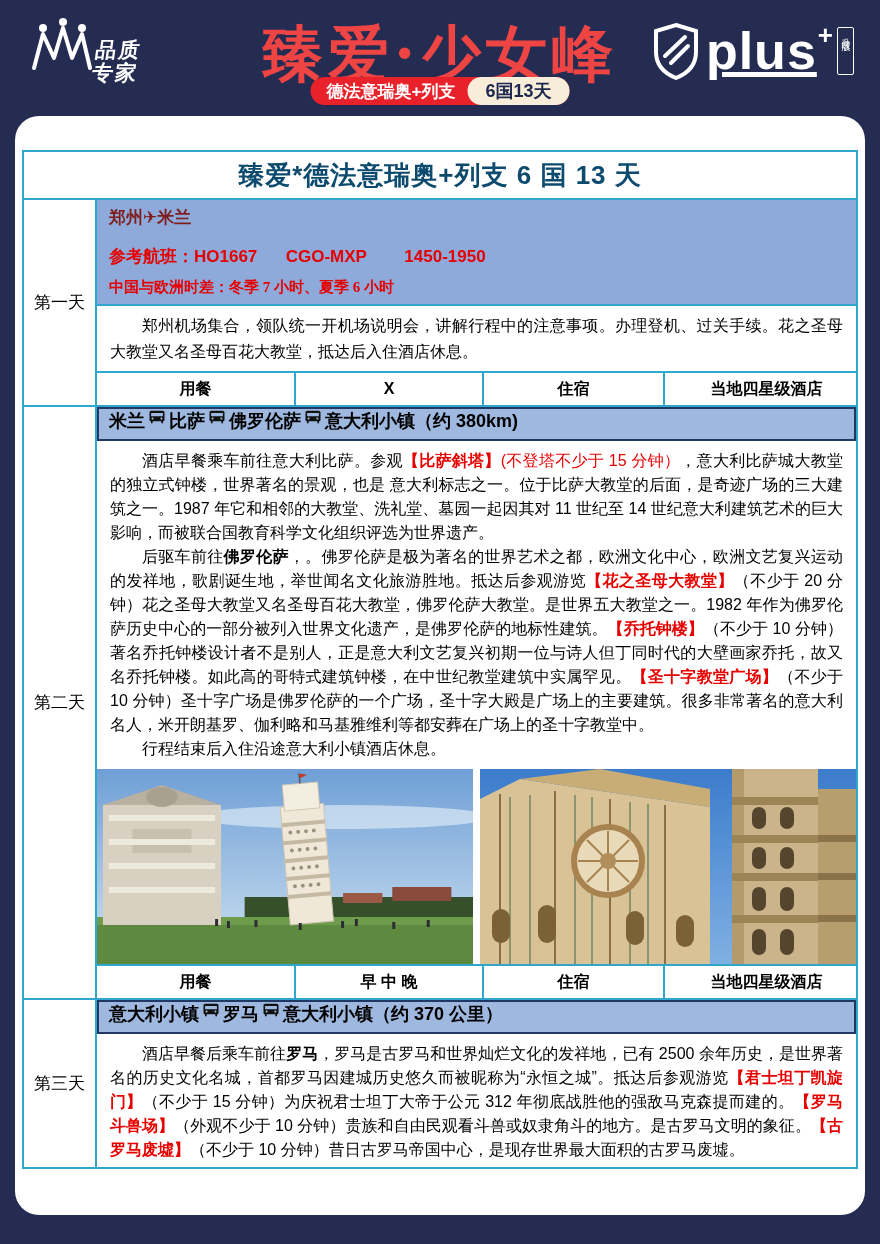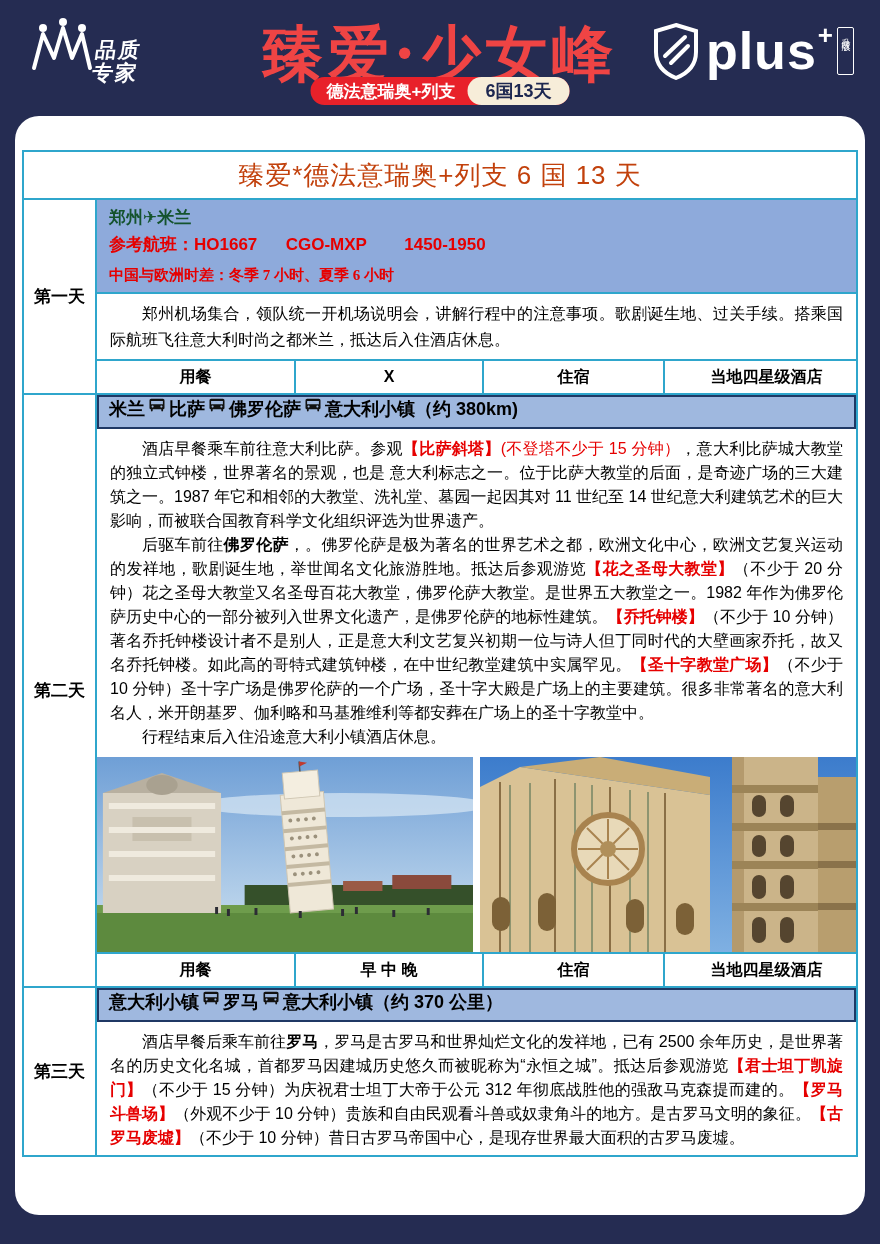--- a/index.html
+++ b/index.html
@@ -20,47 +20,47 @@
   }
   
   .banner{position:absolute;left:0;top:0;width:880px;height:116px;}
   .logo{position:absolute;left:30px;top:16px;width:190px;height:86px;color:#fff;}
   .logo-txt{position:absolute;left:64px;top:22px;transform:skewX(-8deg);
     font-weight:bold;font-size:21px;line-height:23px;letter-spacing:2px;color:#fff;}
   .brand-title{position:absolute;left:0;right:0;top:14px;text-align:center;
     font-family:"DejaVu Serif","Liberation Serif",serif;
     font-weight:bold;font-size:61px;letter-spacing:5px;color:#ef4444;}
   .plusbadge{position:absolute;right:26px;top:22px;display:flex;align-items:center;color:#fff;}
-  .plus-word{font-weight:bold;font-size:52px;line-height:52px;letter-spacing:1px;margin-left:6px;}
+  .plus-word{font-weight:bold;font-size:52px;line-height:52px;letter-spacing:1px;margin-left:6px;text-decoration:underline;}
   .plus-sup{font-size:26px;font-weight:bold;position:relative;top:-16px;left:1px;}
   .plus-side{writing-mode:vertical-rl;font-size:9px;letter-spacing:2px;border:1px solid #fff;
     border-radius:2px;padding:3px 1px;margin-left:5px;height:40px;}
   .pill{position:absolute;left:50%;top:77px;transform:translateX(-50%);
     display:flex;align-items:stretch;border-radius:15px;background:#E8212A;height:28px;}
   .pill-left{display:flex;align-items:center;color:#fff;font-weight:bold;font-size:17px;
     padding:0 12px 0 16px;white-space:nowrap;}
   .pill-right{display:flex;align-items:center;background:#F7EDD9;border-radius:15px;
     color:#1d2750;font-weight:bold;font-size:18px;padding:0 18px;white-space:nowrap;}
   
   .page{position:absolute;left:15px;right:15px;top:116px;bottom:29px;background:#fff;border-radius:24px;}
   .tbl{position:absolute;left:7px;right:7px;top:34px;border:2px solid var(--cyan);background:#fff;}
   .t-title{height:46px;display:flex;align-items:center;justify-content:center;
-    font-size:26px;font-weight:normal;color:#c2410c;border-bottom:2px solid var(--cyan);letter-spacing:1px;}
+    font-size:26px;font-weight:bold;color:#0c4a6e;border-bottom:2px solid var(--cyan);letter-spacing:1px;}
   .t-head{display:flex;height:31px;background:var(--cream);border-bottom:2px solid var(--cyan);}
   .h-date{width:71px;border-right:2px solid var(--cyan);display:flex;align-items:center;justify-content:center;
     font-weight:bold;font-size:17px;}
   .h-itin{flex:1;display:flex;align-items:center;justify-content:center;font-weight:bold;font-size:17px;white-space:pre;}
   .day{display:flex;}
   .day.bline{border-bottom:2px solid var(--cyan);}
   .d-date{width:71px;border-right:2px solid var(--cyan);display:flex;align-items:center;justify-content:center;
-    font-weight:bold;font-size:17px;}
+    font-weight:normal;font-size:17px;}
   .d-content{flex:1;min-width:0;display:flex;flex-direction:column;}
   
   .d1-head{background:var(--steel);border-bottom:2px solid var(--cyan);padding:6px 12px 7px;}
-  .d1-route{font-size:17px;font-weight:bold;color:#14532d;margin-bottom:4px;}
+  .d1-route{font-size:17px;font-weight:bold;color:#7f1d1d;margin-bottom:16px;}
   .d1-flight{color:var(--red);font-weight:bold;font-size:17px;white-space:pre;margin-bottom:10px;}
   .d1-tz{color:var(--red);font-weight:bold;font-size:15px;font-family:"Liberation Serif","DejaVu Serif",serif;}
   .para1{padding:7px 13px 6px;font-size:16px;line-height:26px;text-indent:2em;text-align:justify;color:#000;}
   
   .meal{display:flex;border-top:2px solid var(--cyan);height:32px;margin-top:auto;}
   .meal .mc{display:flex;align-items:center;justify-content:center;font-weight:bold;font-size:16px;
     border-right:2px solid var(--cyan);}
   .meal .mc:last-child{border-right:none;padding-left:12px;}
   .mc.c1{width:197px;} .mc.c2{width:186px;} .mc.c3{width:179px;} .mc.c4{flex:1;}
   
@@ -123,21 +123,21 @@
 
 
     <div class="day bline">
       <div class="d-date">第一天</div>
       <div class="d-content">
         <div class="d1-head">
           <div class="d1-route">郑州✈米兰</div>
           <div class="d1-flight">参考航班：HO1667      CGO-MXP        1450-1950</div>
           <div class="d1-tz">中国与欧洲时差：冬季 7 小时、夏季 6 小时</div>
         </div>
-        <div class="para1">郑州机场集合，领队统一开机场说明会，讲解行程中的注意事项。歌剧诞生地、过关手续。搭乘国际航班飞往意大利时尚之都米兰，抵达后入住酒店休息。</div>
+        <div class="para1">郑州机场集合，领队统一开机场说明会，讲解行程中的注意事项。办理登机、过关手续。花之圣母大教堂又名圣母百花大教堂，抵达后入住酒店休息。</div>
         <div class="meal">
           <div class="mc c1">用餐</div>
           <div class="mc c2">X</div>
           <div class="mc c3">住宿</div>
           <div class="mc c4">当地四星级酒店</div>
         </div>
       </div>
     </div>
 
     <div class="day bline">

